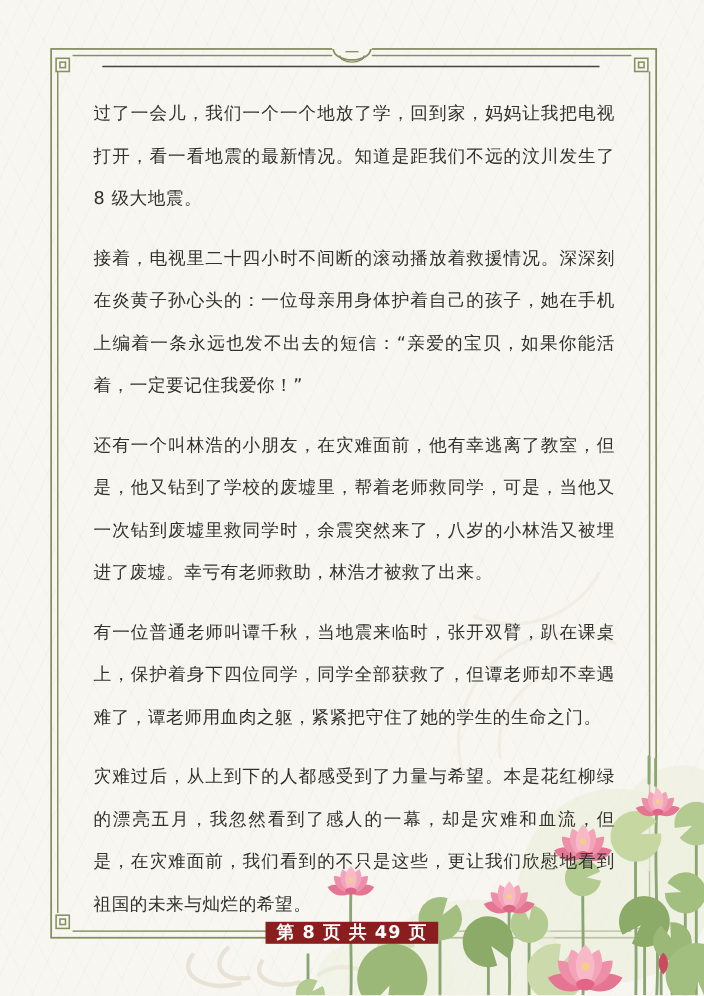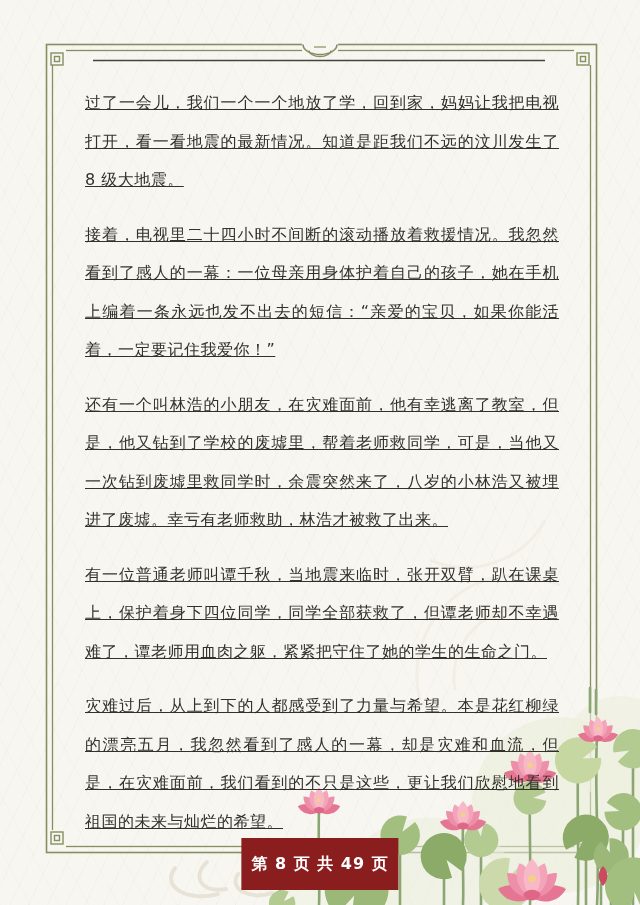--- a/index.html
+++ b/index.html
@@ -15,27 +15,27 @@
       repeating-linear-gradient(62deg, rgba(120,112,95,0.028) 0 1px, rgba(0,0,0,0) 1px 26px),
       #f7f6f0;
   }
   .layer{position:absolute;left:0;top:0;width:640px;height:905px;pointer-events:none;}
   
   .essay{
     position:absolute;left:85px;top:84px;width:474px;z-index:3;
     color:#33312c;font-size:16px;line-height:38.5px;letter-spacing:0.5px;
     text-align:justify;
   }
-  .essay p{margin:0 0 16px 0;text-decoration:underline;}
+  .essay p{margin:0 0 16px 0;}
   
   .badge{
     position:absolute;left:50%;top:838px;transform:translateX(-50%);z-index:4;
     background:#8a1d1e;color:#ffffff;white-space:nowrap;
     font-size:16px;font-weight:bold;letter-spacing:1px;
-    line-height:20px;padding:16px 10px;
+    line-height:20px;padding:0 10px;
   }
   
   .watermark{
     position:absolute;right:3px;top:869px;z-index:5;white-space:nowrap;
     color:rgba(255,255,255,0.66);font-size:19px;letter-spacing:2px;
   }
   .wm-dot{
     display:inline-block;width:9px;height:9px;border-radius:50%;
     background:rgba(255,255,255,0.72);margin-right:7px;vertical-align:2px;
   }
@@ -159,21 +159,21 @@
       <use href="#flower" transform="translate(463,828) scale(0.6)"></use>
       <use href="#flower" transform="translate(530,780) scale(0.68)"></use>
       <use href="#flower" transform="translate(598,740) scale(0.52)"></use>
       <use href="#flower" transform="translate(532,898) scale(0.88)"></use>
       <use href="#petal" transform="translate(603,886) scale(0.5)" fill="#c94b5f"></use>
     </g>
   </svg>
 
   <main class="essay">
     <p>过了一会儿，我们一个一个地放了学，回到家，妈妈让我把电视打开，看一看地震的最新情况。知道是距我们不远的汶川发生了 8 级大地震。</p>
-    <p>接着，电视里二十四小时不间断的滚动播放着救援情况。我忽然看到了感人的一幕：一位母亲用身体护着自己的孩子，她在手机上编着一条永远也发不出去的短信：“亲爱的宝贝，如果你能活着，一定要记住我爱你！”</p>
+    <p>接着，电视里二十四小时不间断的滚动播放着救援情况。深深刻在炎黄子孙心头的：一位母亲用身体护着自己的孩子，她在手机上编着一条永远也发不出去的短信：“亲爱的宝贝，如果你能活着，一定要记住我爱你！”</p>
     <p>还有一个叫林浩的小朋友，在灾难面前，他有幸逃离了教室，但是，他又钻到了学校的废墟里，帮着老师救同学，可是，当他又一次钻到废墟里救同学时，余震突然来了，八岁的小林浩又被埋进了废墟。幸亏有老师救助，林浩才被救了出来。</p>
     <p>有一位普通老师叫谭千秋，当地震来临时，张开双臂，趴在课桌上，保护着身下四位同学，同学全部获救了，但谭老师却不幸遇难了，谭老师用血肉之躯，紧紧把守住了她的学生的生命之门。</p>
     <p>灾难过后，从上到下的人都感受到了力量与希望。本是花红柳绿的漂亮五月，我忽然看到了感人的一幕，却是灾难和血流，但是，在灾难面前，我们看到的不只是这些，更让我们欣慰地看到祖国的未来与灿烂的希望。</p>
   </main>
 
   <div class="badge">第 8 页 共 49 页</div>
 
 
 </div>
 

